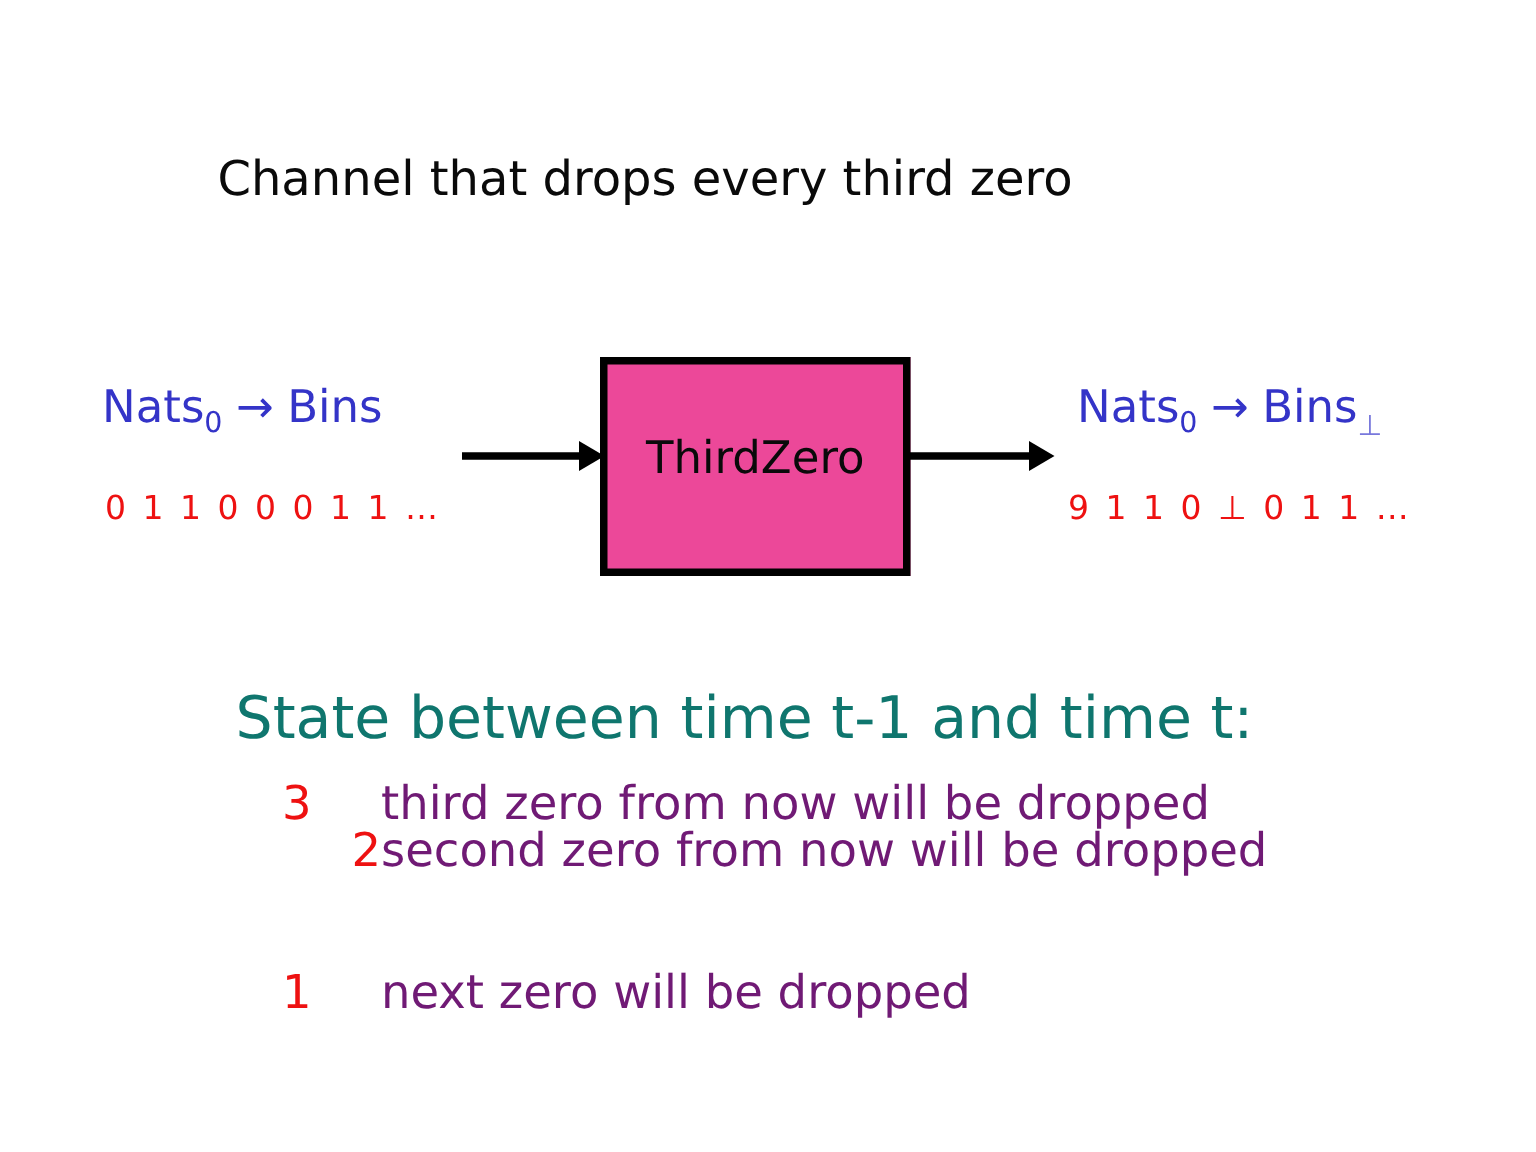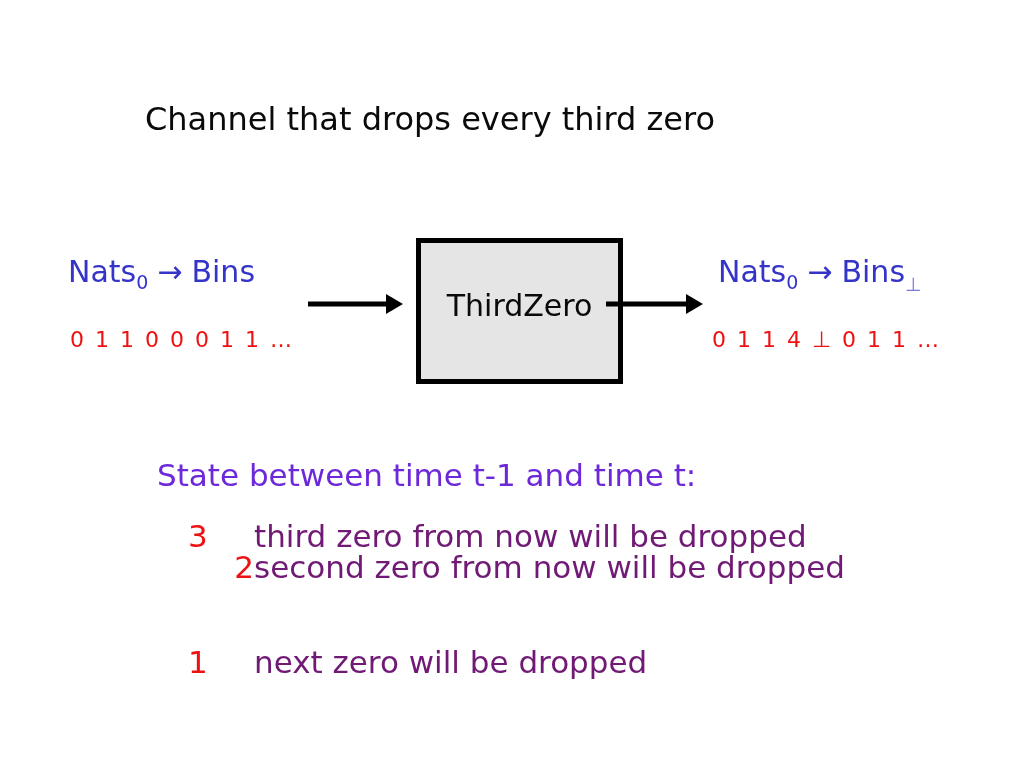--- a/index.html
+++ b/index.html
@@ -23,27 +23,27 @@
     width: 860px;
     text-align: center;
     font-size: 32px;
     font-weight: 500;
     color: #0a0a0a;
     white-space: nowrap;
   }
 
   
   .channel-box {
-    left: 416px;
+    left: 400px;
     top: 238px;
     width: 207px;
     height: 146px;
     box-sizing: border-box;
     border: 5px solid #000000;
-    background: #e5e5e5;
+    background: #ec4899;
     display: flex;
     align-items: center;
     justify-content: center;
     padding-bottom: 12px;
   }
   .channel-box .box-label {
     font-size: 30px;
     color: #0a0a0a;
     white-space: nowrap;
   }
@@ -81,22 +81,22 @@
     letter-spacing: 2px;
     white-space: nowrap;
   }
   .input-sequence  { left: 70px;  top: 327px; }
   .output-sequence { left: 712px; top: 327px; }
 
   
   .state-heading {
     left: 157px;
     top: 457px;
-    font-size: 31px;
-    color: #6d28d9;
+    font-size: 39px;
+    color: #0f766e;
     white-space: nowrap;
   }
   .state-row {
     left: 188px;
     font-size: 31px;
     white-space: nowrap;
   }
   .state-row-3 { top: 518px; }
   .state-row-2 { top: 549px; text-align: right; }
   .state-row-1 { top: 644px; }
@@ -129,21 +129,21 @@
 
 <div class="abs output-arrow">
   <svg class="arrow-svg" width="98" height="28" viewBox="0 0 98 28" aria-hidden="true">
     <line x1="0" y1="14" x2="82" y2="14" stroke="#000000" stroke-width="5"></line>
     <polygon points="80,4 97,14 80,24" fill="#000000"></polygon>
   </svg>
 </div>
 
 <div class="abs type-label output-type-label"><span>Nats</span><span class="sub">0</span><span class="type-arrow">→</span><span>Bins</span><span class="sub-perp">⊥</span></div>
 
-<div class="abs sequence output-sequence">0 1 1 4 ⊥ 0 1 1 …</div>
+<div class="abs sequence output-sequence">9 1 1 0 ⊥ 0 1 1 …</div>
 
 <div class="abs state-heading">State between time t-1 and time t:</div>
 
 <div class="abs state-row state-row-3"><span class="state-value">3</span><span class="state-desc">third zero from now will be dropped</span></div>
 
 <div class="abs state-row state-row-2"><span class="state-value">2</span><span class="state-desc">second zero from now will be dropped</span></div>
 
 <div class="abs state-row state-row-1"><span class="state-value">1</span><span class="state-desc">next zero will be dropped</span></div>
 
 </body></html>

